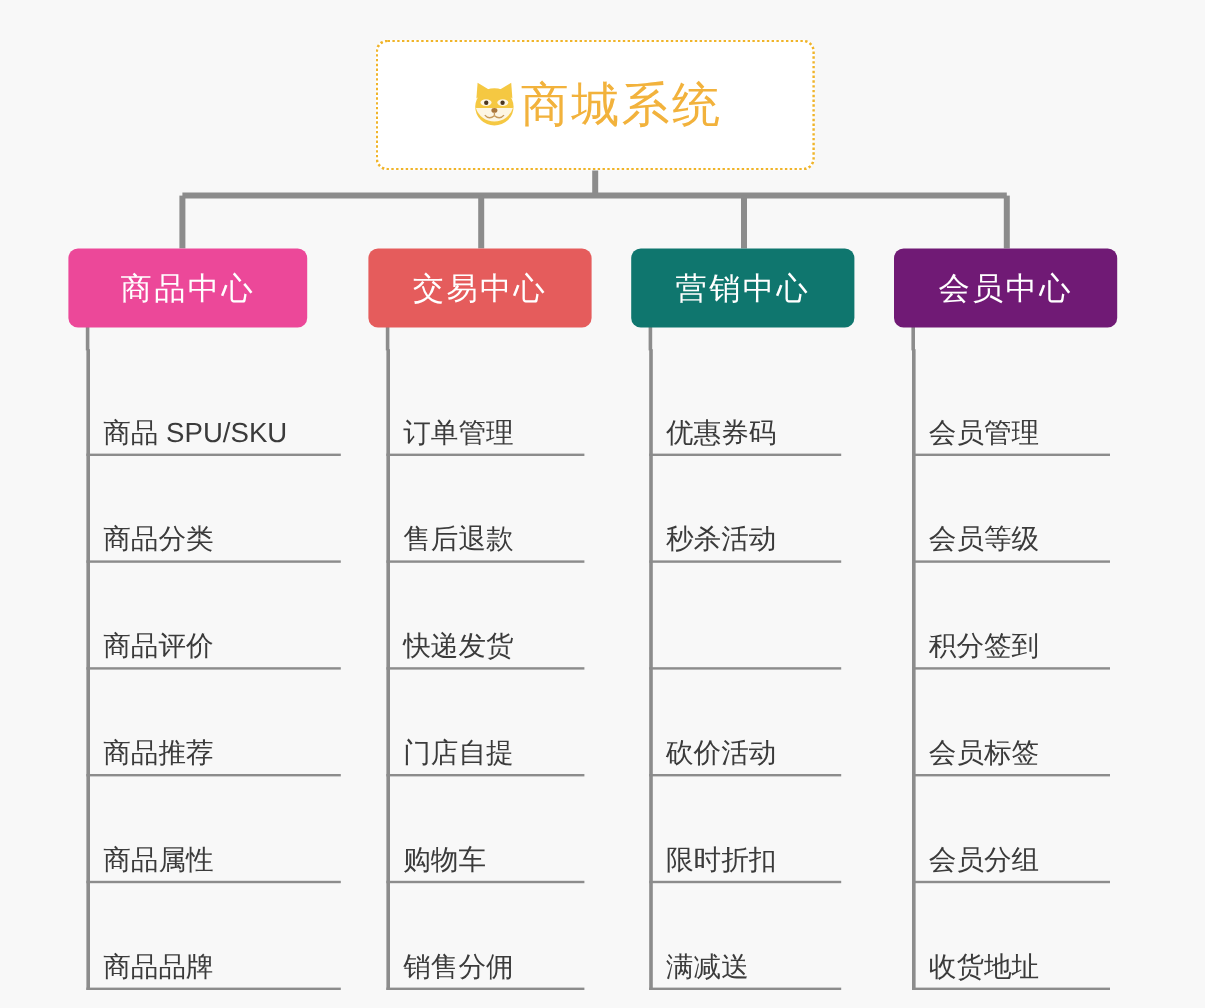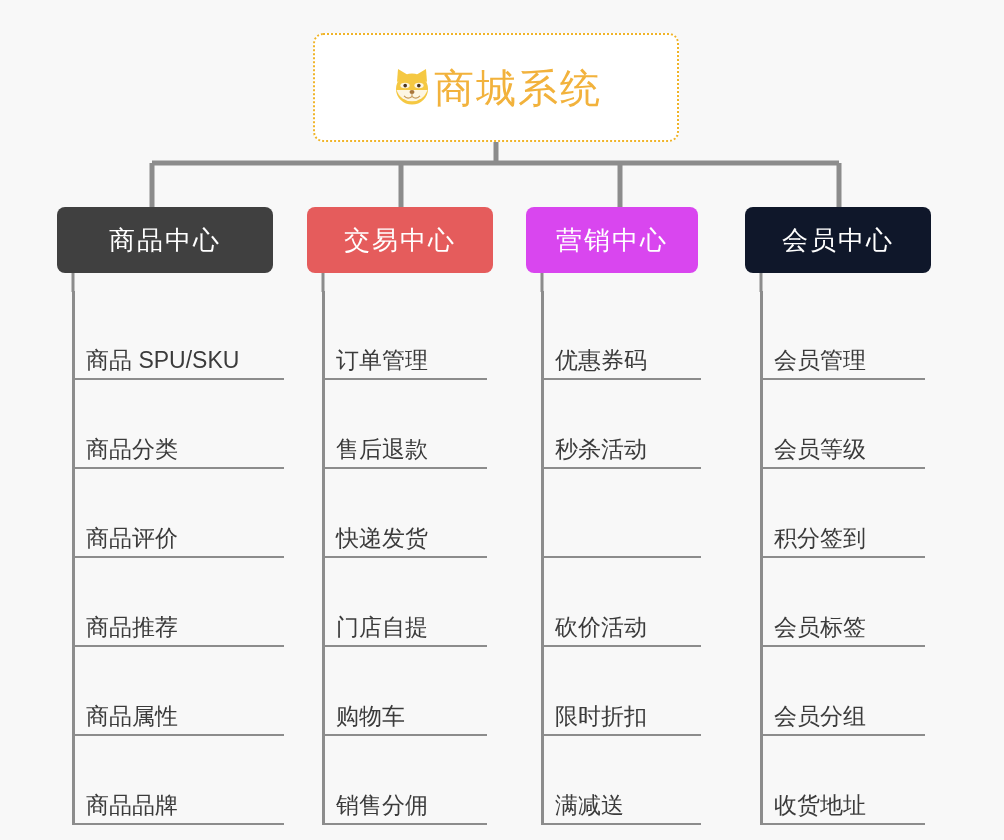--- a/index.html
+++ b/index.html
@@ -109,36 +109,36 @@
     position: relative;
     font-size: 23px;
     color: #3b3b3b;
     white-space: nowrap;
     padding: 0 14px 4px 14px;
     line-height: 1.1;
   }
 
   
   .branch-0 { left: 57px;  width: 260px; }
-  .branch-0 .branch-header { width: 216px; background: #404040; }
+  .branch-0 .branch-header { width: 199px; background: #ec4899; }
   .branch-0 .leaf-list { margin-left: 15px; width: 245px; }
   .branch-0 .leaf-underline { width: 212px; }
 
   .branch-1 { left: 307px; width: 240px; }
   .branch-1 .branch-header { width: 186px; background: #e55c5c; }
   .branch-1 .leaf-list { margin-left: 15px; width: 225px; }
   .branch-1 .leaf-underline { width: 165px; }
 
   .branch-2 { left: 526px; width: 240px; }
-  .branch-2 .branch-header { width: 172px; background: #d946ef; }
+  .branch-2 .branch-header { width: 186px; background: #0f766e; }
   .branch-2 .leaf-list { margin-left: 15px; width: 225px; }
   .branch-2 .leaf-underline { width: 160px; }
 
   .branch-3 { left: 745px; width: 240px; }
-  .branch-3 .branch-header { width: 186px; background: #0f172a; }
+  .branch-3 .branch-header { width: 186px; background: #701a75; }
   .branch-3 .leaf-list { margin-left: 15px; width: 225px; }
   .branch-3 .leaf-underline { width: 165px; }
 </style>
 </head>
 <body>
 
 <div id="mindmap">
 
   <svg id="connectors" width="1004" height="840" viewBox="0 0 1004 840">
 

